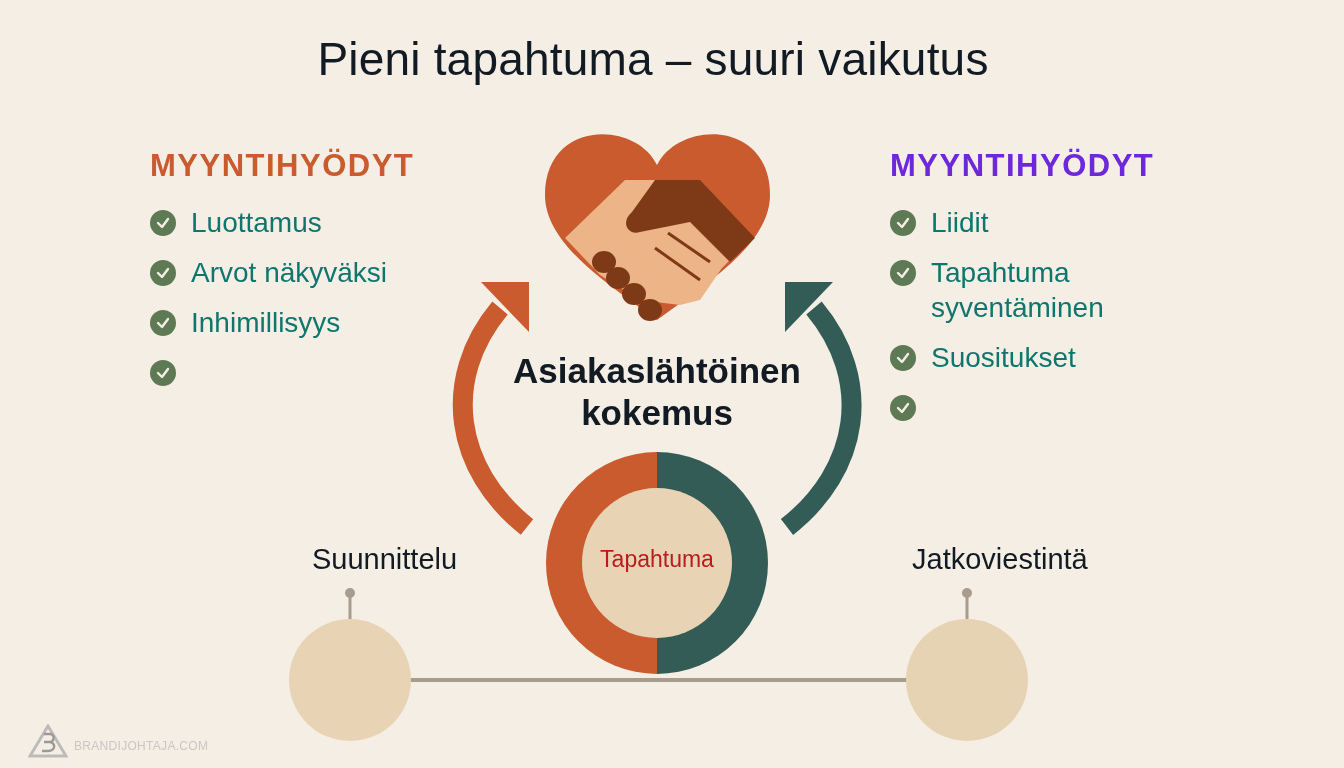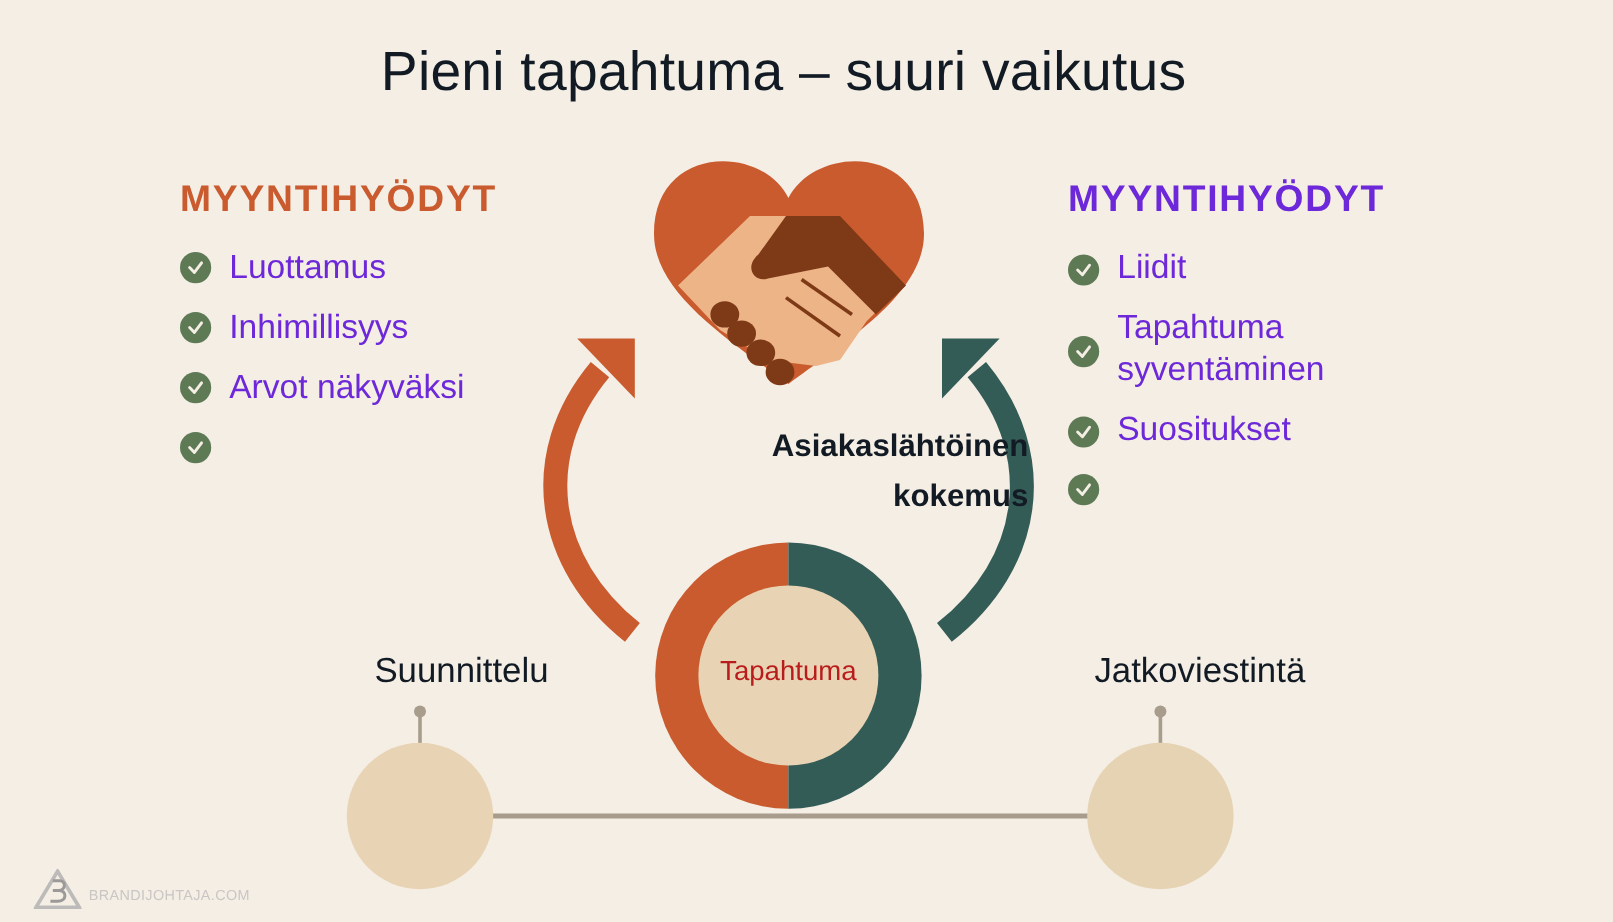--- a/index.html
+++ b/index.html
@@ -18,37 +18,37 @@
     color: #121A24;
   }
   .col-heading {
     font-size: 31px; font-weight: 700; letter-spacing: 1.5px;
   }
   .brand-heading { left: 150px; top: 148px; color: #C95B2E; }
   .sales-heading { left: 890px; top: 148px; color: #6d28d9; }
   .benefit-list { list-style: none; margin: 0; padding: 0; }
   .benefit-list li {
     display: flex; align-items: flex-start;
-    font-size: 28px; line-height: 35px; color: #6d28d9;
+    font-size: 28px; line-height: 35px; color: #0f766e;
   }
   .check {
     flex: 0 0 auto;
     width: 26px; height: 26px; border-radius: 50%;
     background: #5E7A55;
     margin-top: 5px; margin-right: 15px;
     display: inline-flex; align-items: center; justify-content: center;
   }
   .brand-list { left: 150px; top: 205px; }
   .brand-list li { margin-bottom: 15px; }
   .sales-list { left: 890px; top: 205px; }
-  .sales-list li { margin-bottom: 15px; align-items: center; }
+  .sales-list li { margin-bottom: 15px; }
   .center-label {
     left: 457px; width: 400px; top: 350px;
-    text-align: right;
-    font-size: 26px; font-weight: 700; line-height: 42px;
+    text-align: center;
+    font-size: 35px; font-weight: 700; line-height: 42px;
     color: #121A24;
   }
   .event-label {
     left: 582px; width: 150px; top: 546px;
     text-align: center; font-size: 23px; color: #b91c1c;
   }
   .phase-label { font-size: 29px; color: #121A24; margin-left: 44px; }
   .phase-left { left: 268px; top: 543px; }
   .phase-right { left: 868px; top: 543px; }
   .watermark {
@@ -124,29 +124,29 @@
         </svg>
       </span>
     <span>Luottamus</span>
   </li>
   <li>
     <span class="check">
         <svg width="14" height="14" viewBox="0 0 14 14">
           <path d="M2,7 L6,11 L12,3" fill="none" stroke="#F4EEE5" stroke-width="2.4" stroke-linecap="round" stroke-linejoin="round"></path>
         </svg>
       </span>
+    <span>Arvot näkyväksi</span>
+  </li>
+  <li>
+    <span class="check">
+        <svg width="14" height="14" viewBox="0 0 14 14">
+          <path d="M2,7 L6,11 L12,3" fill="none" stroke="#F4EEE5" stroke-width="2.4" stroke-linecap="round" stroke-linejoin="round"></path>
+        </svg>
+      </span>
     <span>Inhimillisyys</span>
-  </li>
-  <li>
-    <span class="check">
-        <svg width="14" height="14" viewBox="0 0 14 14">
-          <path d="M2,7 L6,11 L12,3" fill="none" stroke="#F4EEE5" stroke-width="2.4" stroke-linecap="round" stroke-linejoin="round"></path>
-        </svg>
-      </span>
-    <span>Arvot näkyväksi</span>
   </li>
   <li>
     <span class="check">
         <svg width="14" height="14" viewBox="0 0 14 14">
           <path d="M2,7 L6,11 L12,3" fill="none" stroke="#F4EEE5" stroke-width="2.4" stroke-linecap="round" stroke-linejoin="round"></path>
         </svg>
       </span>
   </li>
 </ul>
 

